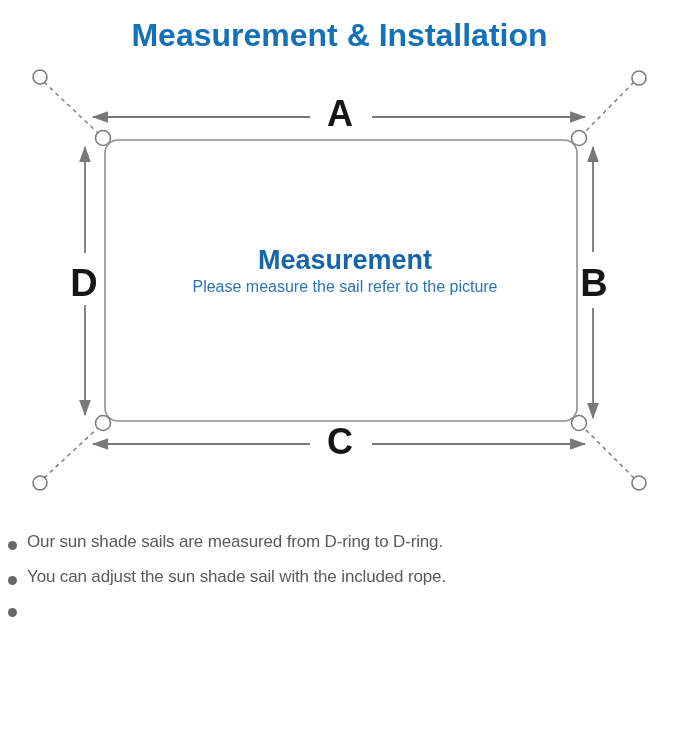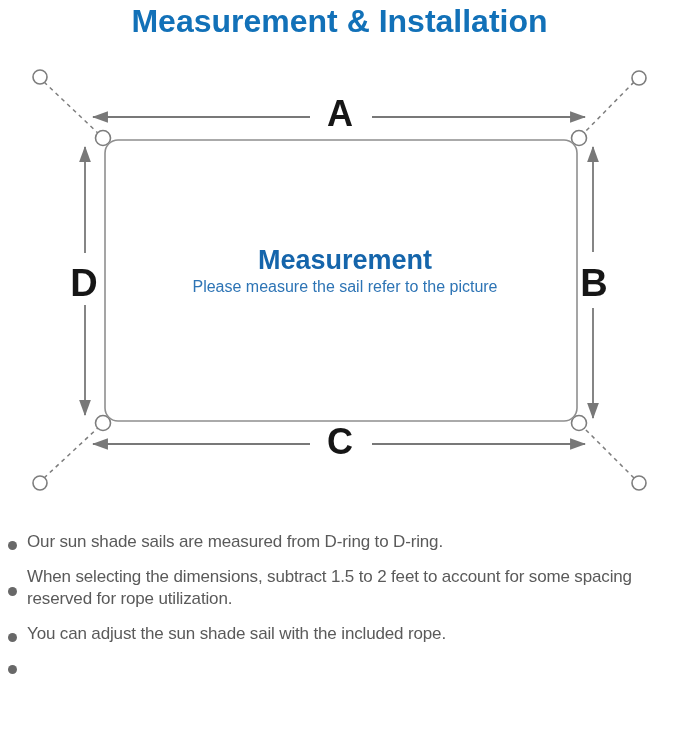--- a/index.html
+++ b/index.html
@@ -5,21 +5,21 @@
   html,body{margin:0;padding:0;background:#ffffff;}
   body{
     width:679px;height:739px;position:relative;overflow:hidden;
     font-family:"Liberation Sans", sans-serif;
     -webkit-font-smoothing:antialiased;
   }
   .canvas{position:absolute;inset:0;width:679px;height:739px;background:#fff;}
 
   .page-title{
     position:absolute;top:0;left:0;width:679px;
-    margin:0;padding-top:3px;
+    margin:0;padding-top:17px;
     text-align:center;
     font-size:32px;font-weight:bold;
     color:var(--title-blue,#1271b8);
     letter-spacing:0px;
   }
 
   .diagram{position:absolute;top:55px;left:0;}
 
   .notes{
     position:absolute;top:531px;left:8px;width:665px;
@@ -107,27 +107,20 @@
   <div class="notes">
       <div class="note">
         <span class="dot"></span>
         <div class="note-text">
           <div>Our sun shade sails are measured from D-ring to D-ring.</div>
         </div>
       </div>
       <div class="note">
         <span class="dot"></span>
         <div class="note-text">
-          <div>When selecting the dimensions, subtract 1.5 to 2 feet to account for some spacing</div>
-          <div>reserved for rope utilization.</div>
-        </div>
-      </div>
-      <div class="note">
-        <span class="dot"></span>
-        <div class="note-text">
           <div>You can adjust the sun shade sail with the included rope.</div>
         </div>
       </div>
       <div class="note">
         <span class="dot"></span>
       </div>
     </div>
 
 </div>
 

